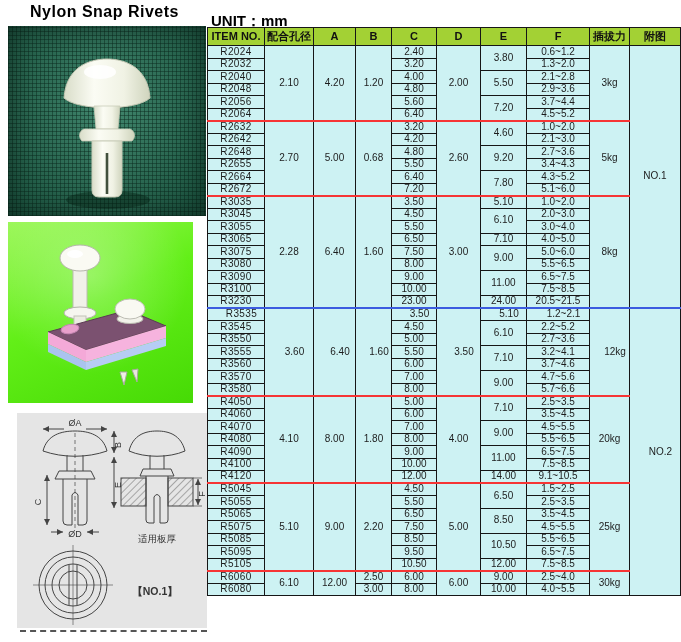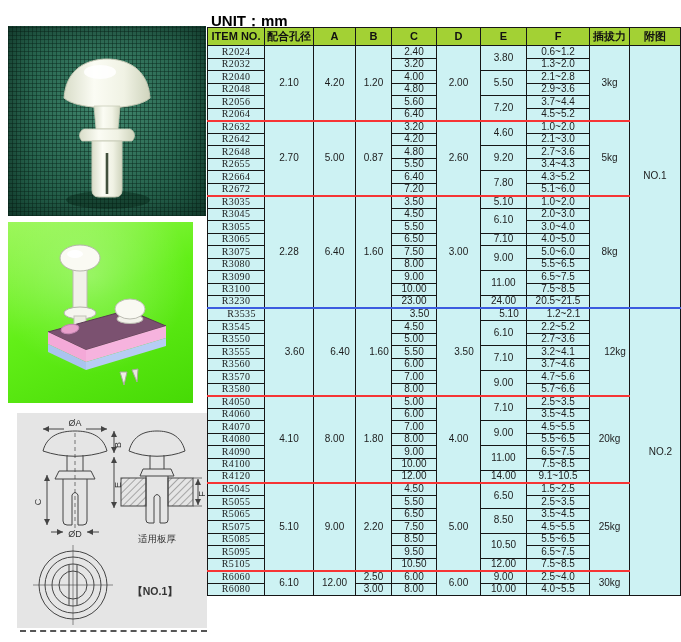--- a/index.html
+++ b/index.html
@@ -32,31 +32,32 @@
   .drawing{position:absolute;left:17px;top:413px;width:190px;height:215px;background:#e5e5e5;}
   .dashed-line{position:absolute;left:20px;top:630px;width:187px;border-top:2px dashed #555;}
 
   
   .table-wrap{position:absolute;left:207px;top:27px;width:474px;}
   table{border-collapse:collapse;table-layout:fixed;width:474px;}
   th,td{border:1px solid var(--grid);text-align:center;vertical-align:middle;
     padding:0;overflow:hidden;white-space:nowrap;}
   th{background:var(--header-bg);color:#111;font-size:11px;font-weight:bold;height:18px;line-height:1;margin-top:8px;}
   td{background:var(--cell-bg);color:#1c1c1c;font-size:10px;height:12.5px;line-height:1.02;}
-  td[data-name="item-cell"]{letter-spacing:.4px;font-family:Liberation Serif, serif;}
+  td[data-name="item-cell"]{letter-spacing:.4px;}
   td.sep-red{border-top:2px solid var(--sep-red);}
   td.sep-blue{border-top:2px solid var(--sep-blue);padding-left:11px;}
 
   svg text{font-family:"Liberation Sans","DejaVu Sans",sans-serif;}
 </style>
 </head>
 <body>
 
 <div id="stage" data-name="page">
 
+  <div class="page-title" data-name="page-title">Nylon Snap Rivets</div>
   <div class="unit-label" data-name="unit-label">UNIT：mm</div>
 
   <div class="photo1" data-name="product-photo">
     <svg width="198" height="190" viewBox="0 0 198 190" data-name="rivet-photo-illustration">
       <defs>
         <linearGradient id="rivW" x1="0" y1="0" x2="1" y2="0">
           <stop offset="0" stop-color="#d9ddc9"></stop>
             <stop offset=".35" stop-color="#fbfcf4"></stop>
           <stop offset=".7" stop-color="#f0f2e4"></stop>
             <stop offset="1" stop-color="#cfd4bd"></stop>
@@ -229,21 +230,21 @@
           </tr>
           <tr>
             <td data-name="item-cell">R2064</td>
             <td data-name="c-cell">6.40</td>
             <td data-name="f-cell">4.5~5.2</td>
           </tr>
           <tr>
             <td data-name="item-cell" class="sep-red">R2632</td>
             <td rowspan="6" data-name="hole-cell" class="sep-red">2.70</td>
             <td rowspan="6" data-name="a-cell" class="sep-red">5.00</td>
-            <td rowspan="6" data-name="b-cell" class="sep-red">0.87</td>
+            <td rowspan="6" data-name="b-cell" class="sep-red">0.68</td>
             <td data-name="c-cell" class="sep-red">3.20</td>
             <td rowspan="6" data-name="d-cell" class="sep-red">2.60</td>
             <td rowspan="2" data-name="e-cell" class="sep-red">4.60</td>
             <td data-name="f-cell" class="sep-red">1.0~2.0</td>
             <td rowspan="6" data-name="force-cell" class="sep-red">5kg</td>
           </tr>
           <tr>
             <td data-name="item-cell">R2642</td>
             <td data-name="c-cell">4.20</td>
             <td data-name="f-cell">2.1~3.0</td>

